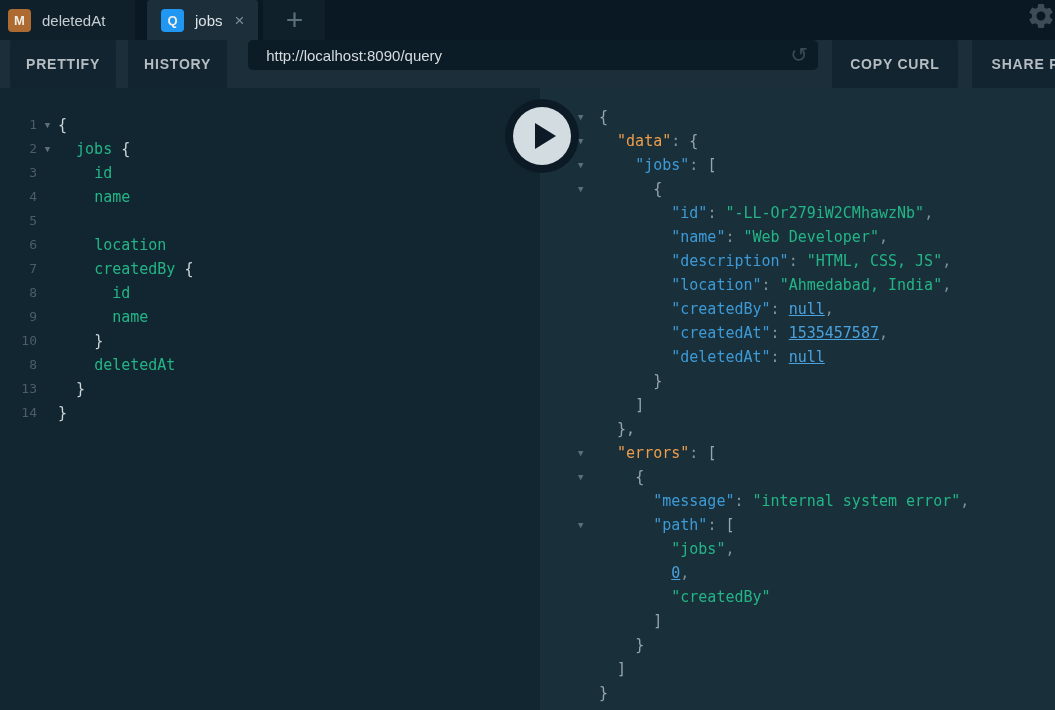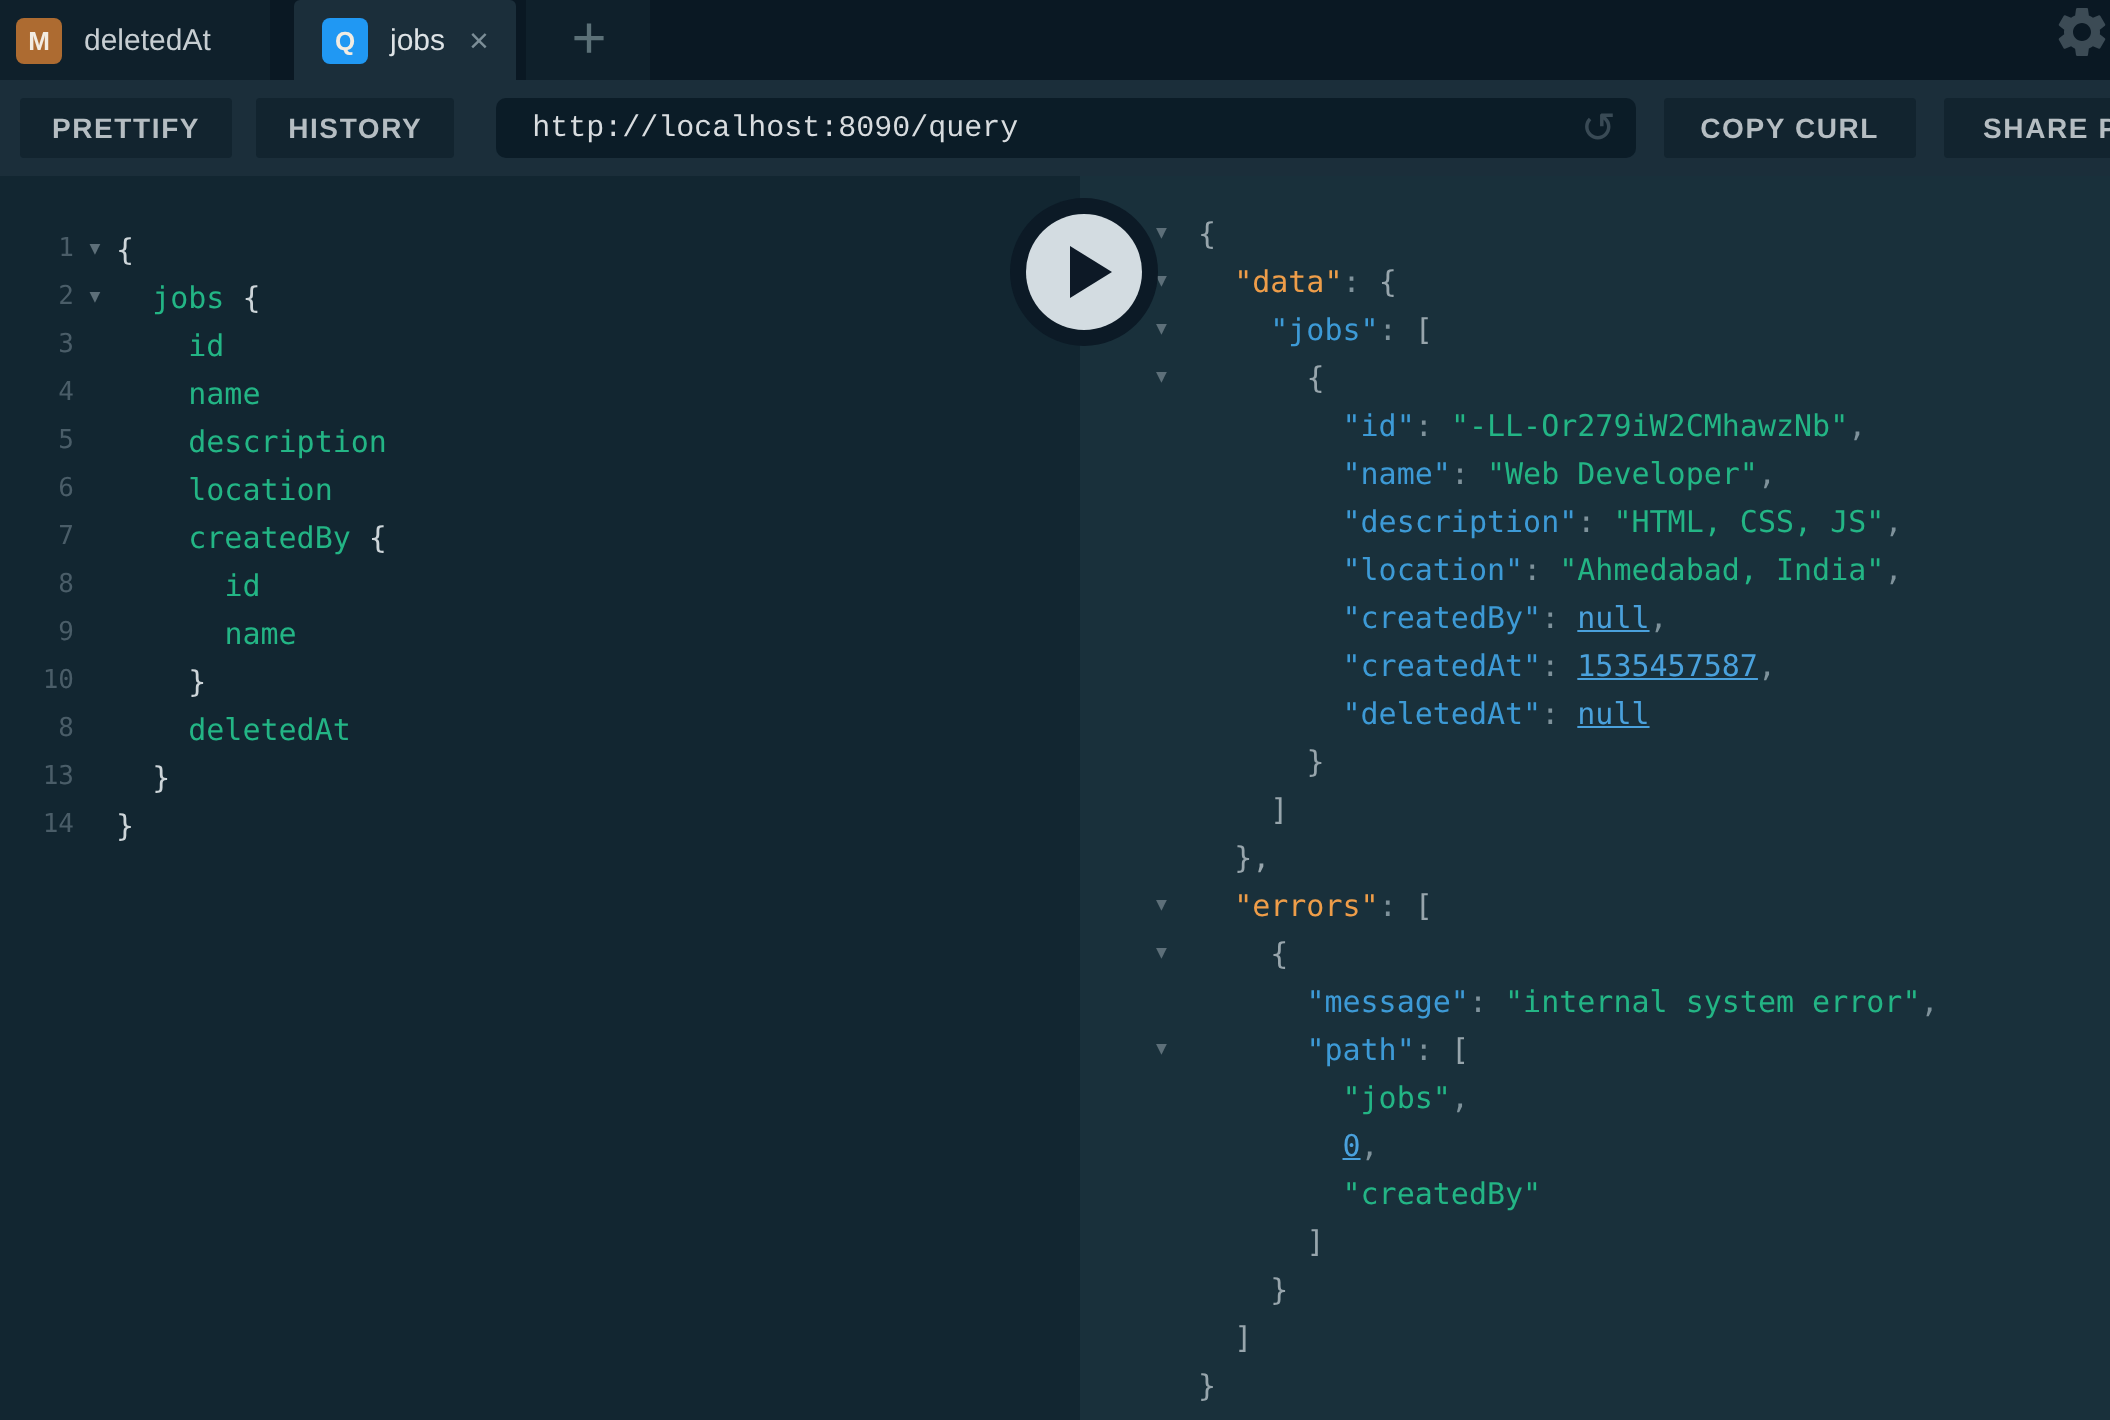--- a/index.html
+++ b/index.html
@@ -20,30 +20,30 @@
   .tab.inactive { background:#0f202b; width:135px; padding-left:8px; }
   .tab.active { background:#1b2e3a; margin-left:12px; border-radius:3px 3px 0 0; }
   .tab.active .tab-label { color:#dde2e5; }
   .tab-close { color:#7c8e97; font-size:17px; margin-left:12px; line-height:1; cursor:pointer; }
   .newtab { width:62px; margin-left:5px; background:#0f202b; display:flex; align-items:center;
             justify-content:center; color:#5b7077; font-size:30px; font-weight:300; cursor:pointer; }
   .gear { position:absolute; right:-9px; top:1px; width:38px; height:38px; cursor:pointer; }
   .gear svg { width:30px; height:30px; fill:#3c4b55; }
 
   
-  .toolbar { height:48px; flex:0 0 48px; background:#1b2e3a; display:flex; align-items:center;
+  .toolbar { height:48px; flex:0 0 48px; background:#1b2e3a; display:flex; 
              padding-left:10px; overflow:hidden; }
   .tb-btn { background:#12242f; color:#b5bdc2; border:none; font-family:"Liberation Sans",sans-serif;
             font-size:14px; font-weight:bold; letter-spacing:0.8px; padding:7px 16px;
             border-radius:2px; cursor:pointer; white-space:nowrap; flex:0 0 auto; }
   .tb-history { margin-left:12px; }
   .urlwrap { position:relative; margin-left:21px; flex:0 0 570px; }
   .url-input { width:570px; height:30px; background:#0b1c27; border:none; border-radius:5px;
                color:#d8dcdf; font-size:15px; padding:0 38px 0 18px;
-               font-family:Liberation Mono, monospace; }
+               font-family:Liberation Sans, sans-serif; }
   .reload { position:absolute; right:6px; top:2px; width:26px; height:26px; color:#394a55;
             font-size:21px; line-height:26px; text-align:center; cursor:pointer;
             font-family:"DejaVu Sans",sans-serif; }
   .tb-copy { margin-left:14px; padding:7px 18px; }
   .tb-share { margin-left:14px; padding:7px 20px; }
 
   
   .panes { position:relative; flex:1; display:flex; overflow:hidden; }
   .editor-pane { width:540px; flex:0 0 540px; background:#122631; padding-top:25px;
                  overflow:hidden; cursor:text; }
@@ -126,21 +126,20 @@
           <span class="code">    <span class="tk-field">id</span></span>
         </div>
         <div class="ed-line">
           <span class="ed-num">4</span>
           <span class="ed-fold"></span>
           <span class="code">    <span class="tk-field">name</span></span>
         </div>
         <div class="ed-line">
           <span class="ed-num">5</span>
           <span class="ed-fold"></span>
-          <span class="code">    <span class="tk-field">description</span></span>
         </div>
         <div class="ed-line">
           <span class="ed-num">6</span>
           <span class="ed-fold"></span>
           <span class="code">    <span class="tk-field">location</span></span>
         </div>
         <div class="ed-line">
           <span class="ed-num">7</span>
           <span class="ed-fold"></span>
           <span class="code">    <span class="tk-field">createdBy</span><span class="tk-punc"> {</span></span>

